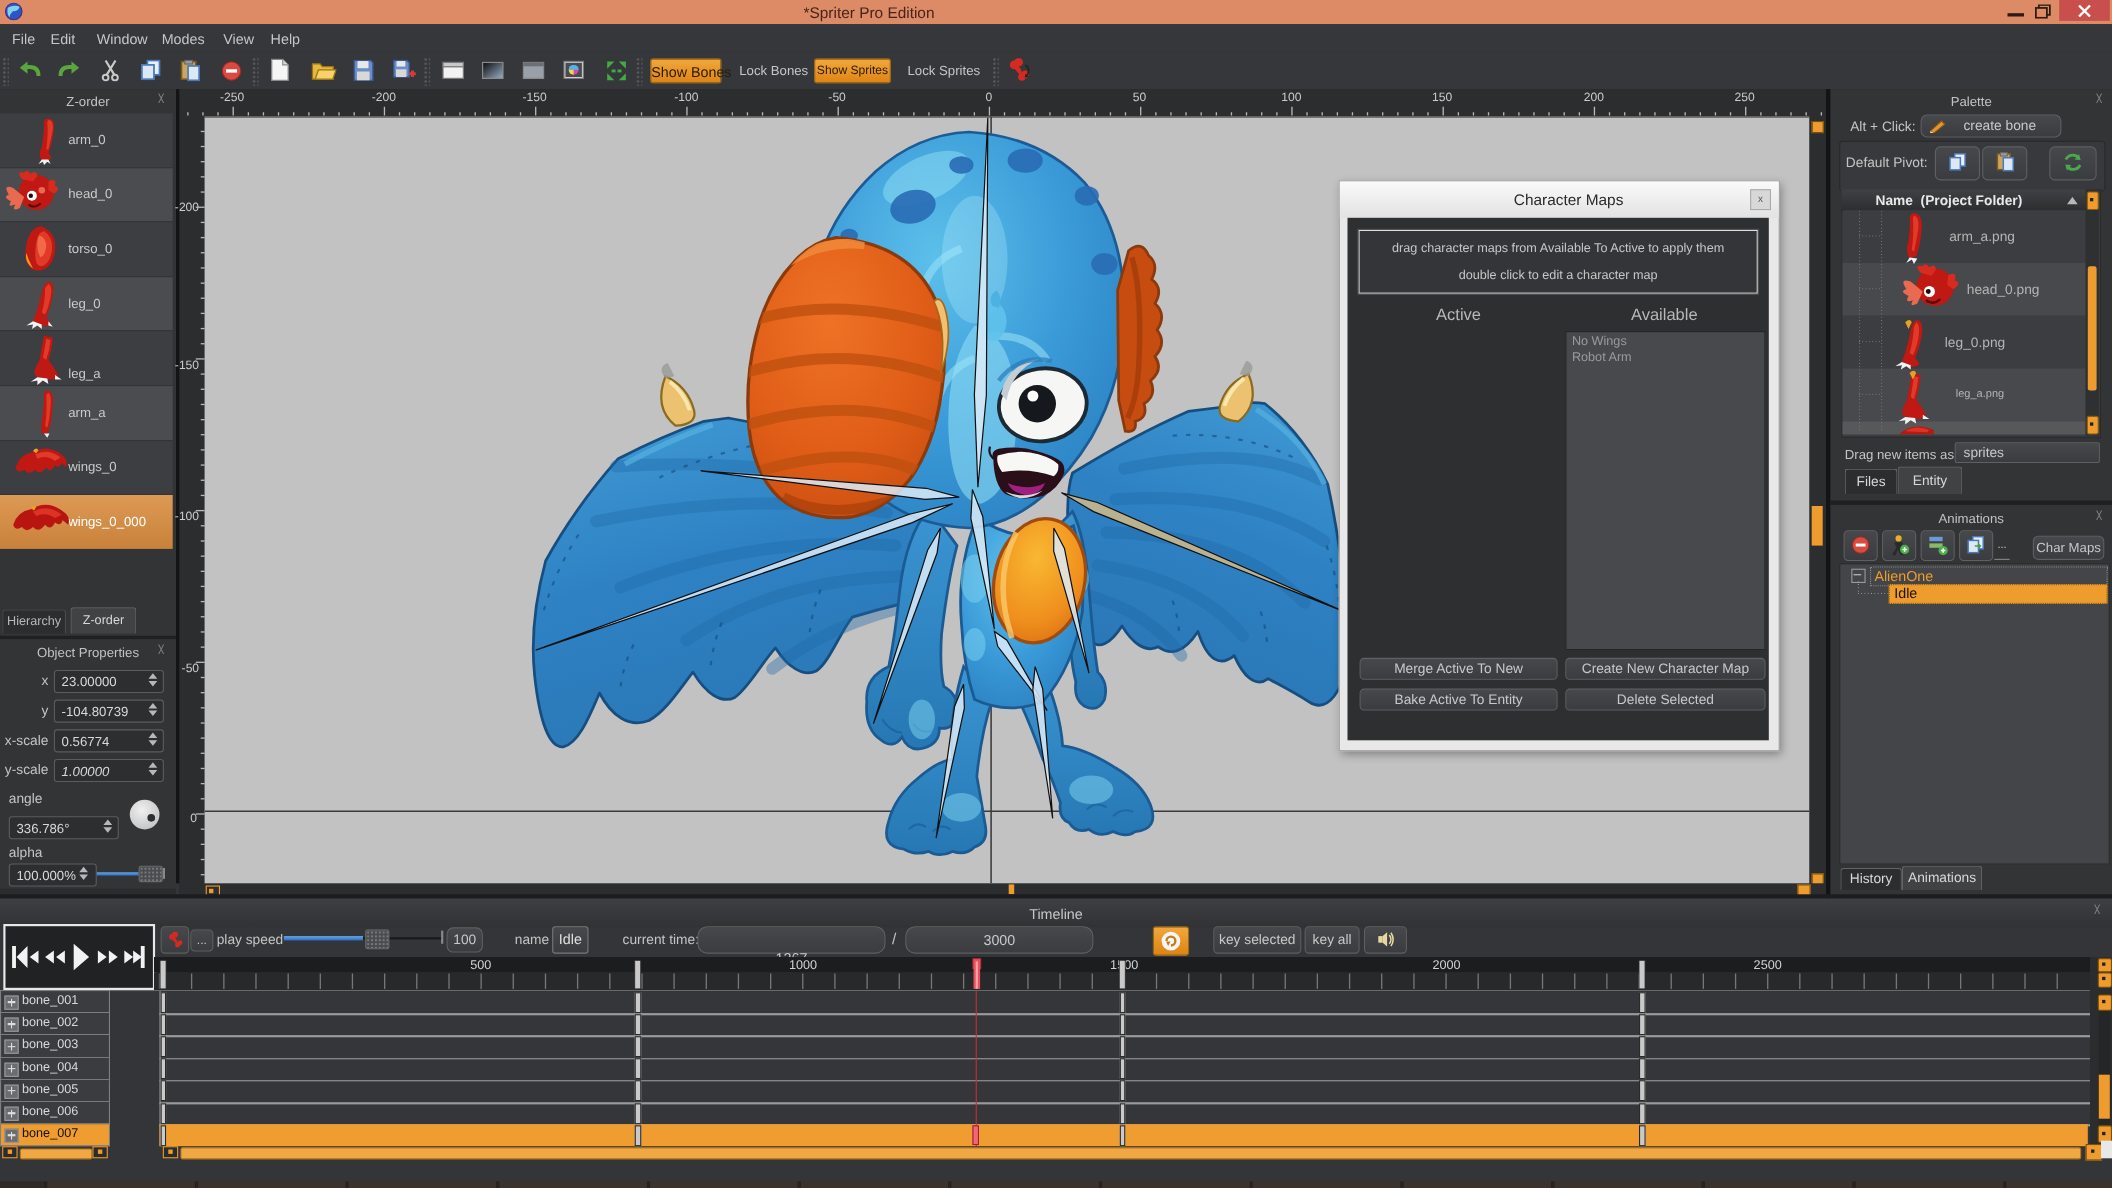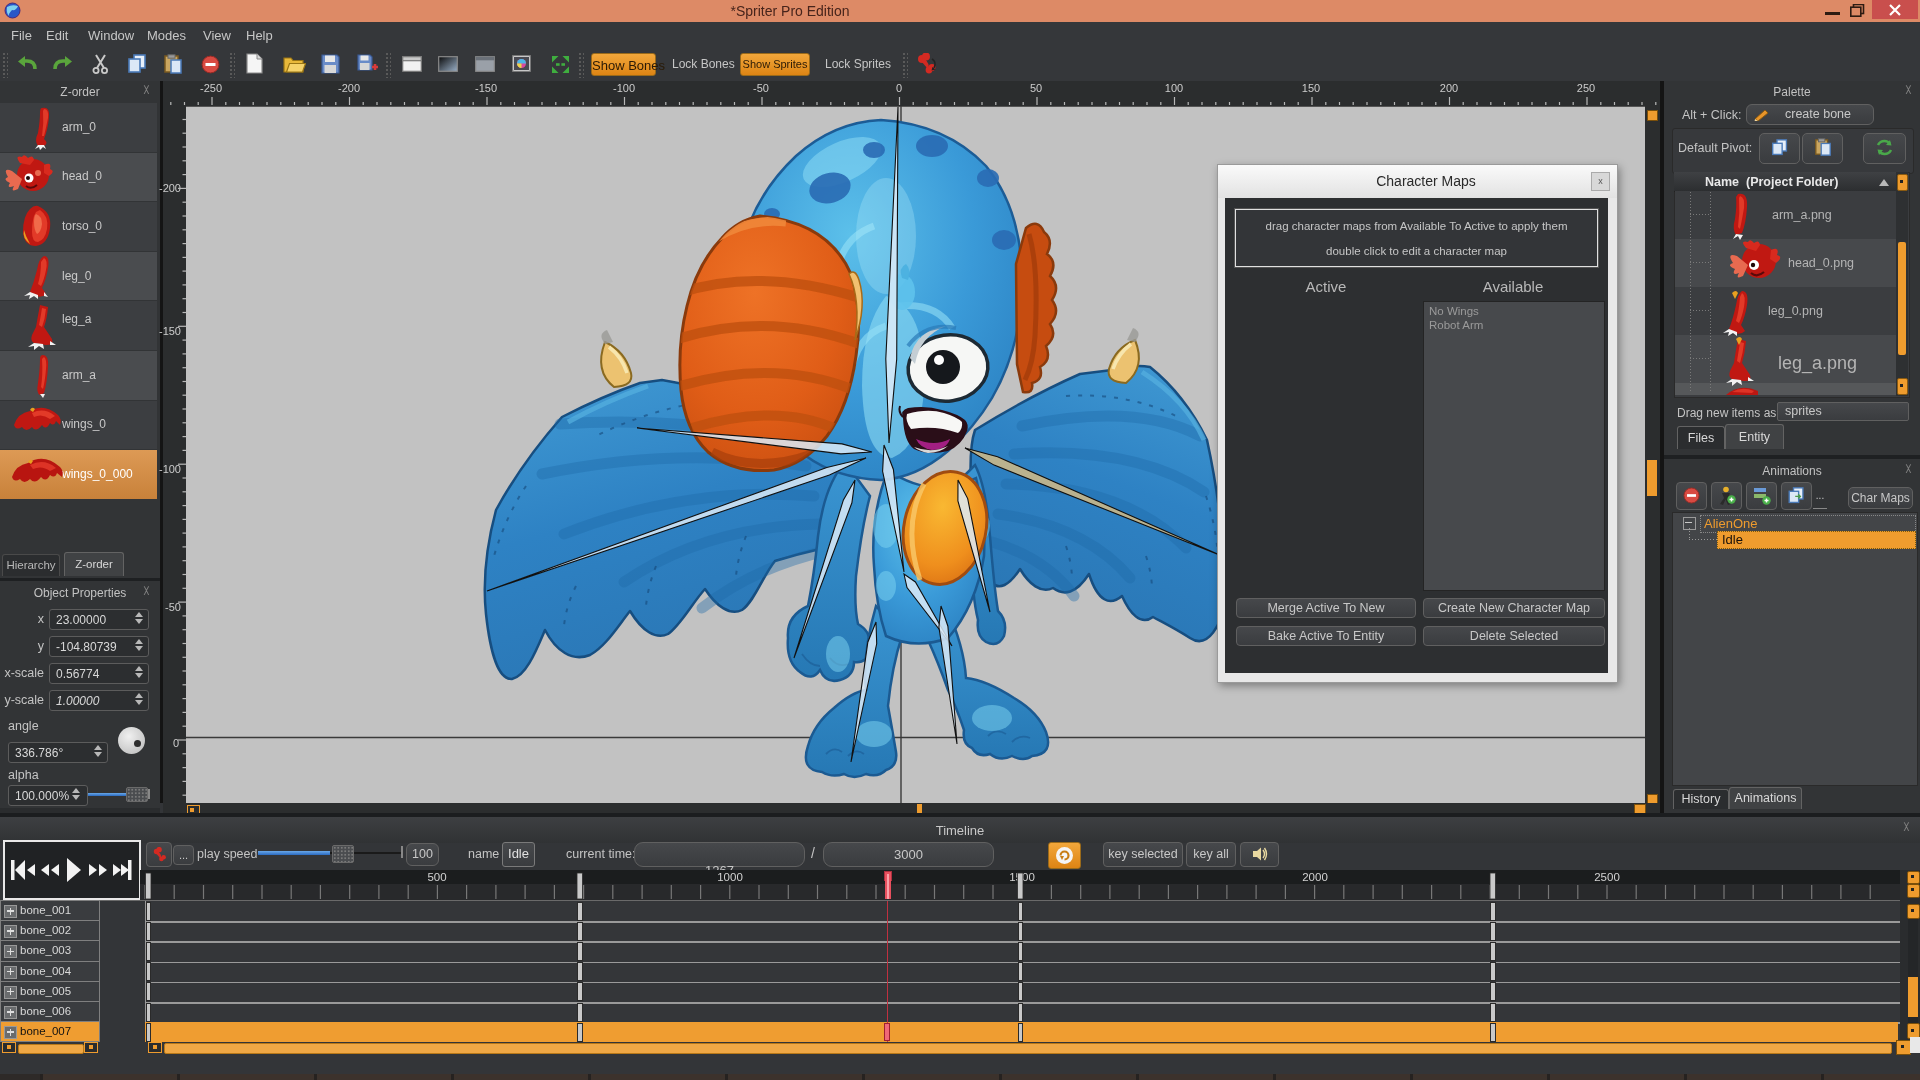--- a/index.html
+++ b/index.html
@@ -184,21 +184,21 @@
 </div>
 <style>
  .zrow{left:0;width:157px;height:48.6px;}
  .zlab{position:absolute;left:62px;top:17px;font-size:12px;color:#c9c9c9;}
 </style>
 <div class="abs" style="left:0;top:103px;width:157px;height:397px;">
   <div class="zlab" style="top:120px;top:17px;">arm_0</div>
   <div class="zlab" style="top:66px;">head_0</div>
   <div class="zlab" style="top:116px;">torso_0</div>
   <div class="zlab" style="top:166px;">leg_0</div>
-  <div class="zlab" style="top:209px;text-align:center;">leg_a</div>
+  <div class="zlab" style="top:230px;text-align:center;">leg_a</div>
   <div class="zlab" style="top:265px;">arm_a</div>
   <div class="zlab" style="top:314px;">wings_0</div>
   <div class="zlab" style="top:364px;color:#fff;">wings_0_000</div>
 </div>
 
 <svg class="abs" style="left:0px;top:103px;" width="157" height="397" viewBox="0 0 157 397">
 
   <g>
    <path d="M42 5 Q50 3 49 14 Q48 26 44 36 Q49 40 44 43 L38 43 Q34 38 38 30 Q40 18 40 10 Q40 5 42 5 Z" fill="#c01812"></path>
    <path d="M44 6 Q49 6 48 15 Q46 25 44 33 L42 33 Q44 20 43 8 Z" fill="#e23a28"></path>
@@ -776,21 +776,21 @@
 <div class="abs" style="left:1690px;top:192px;width:1px;height:200px;background-image:linear-gradient(#7a7a7a 1px,transparent 1px);background-size:1px 3px;"></div>
 <div class="abs" style="left:1710px;top:192px;width:1px;height:200px;background-image:linear-gradient(#7a7a7a 1px,transparent 1px);background-size:1px 3px;"></div>
 <div class="abs" style="left:1690px;top:214px;width:20px;height:1px;background-image:linear-gradient(90deg,#7a7a7a 1px,transparent 1px);background-size:3px 1px;"></div>
 <div class="abs" style="left:1690px;top:262px;width:20px;height:1px;background-image:linear-gradient(90deg,#7a7a7a 1px,transparent 1px);background-size:3px 1px;"></div>
 <div class="abs" style="left:1690px;top:310px;width:20px;height:1px;background-image:linear-gradient(90deg,#7a7a7a 1px,transparent 1px);background-size:3px 1px;"></div>
 <div class="abs" style="left:1690px;top:358px;width:20px;height:1px;background-image:linear-gradient(90deg,#7a7a7a 1px,transparent 1px);background-size:3px 1px;"></div>
 
 <div class="abs" style="left:1772px;top:208px;font-size:12.5px;color:#b4b4b4;">arm_a.png</div>
 <div class="abs" style="left:1788px;top:256px;font-size:12.5px;color:#b4b4b4;">head_0.png</div>
 <div class="abs" style="left:1768px;top:304px;font-size:12.5px;color:#b4b4b4;">leg_0.png</div>
-<div class="abs" style="left:1778px;top:353px;font-size:18px;color:#b4b4b4;">leg_a.png</div>
+<div class="abs" style="left:1778px;top:353px;font-size:10px;color:#b4b4b4;">leg_a.png</div>
 
 <svg class="abs" style="left:1712px;top:191px;" width="75" height="204" viewBox="0 0 75 204">
   <g>
    <path d="M26 3 Q36 1 35 16 Q34 32 30 42 L24 44 Q20 38 23 28 Q25 14 24 6 Z" fill="#c01812"></path>
    <path d="M28 5 Q33 6 32 17 Q30 29 28 38 L26 36 Q28 22 27 7 Z" fill="#e23a28"></path>
    <path d="M24 43 L21 48 L26 45 L28 49 L31 44 Z" fill="#f2f2f2"></path>
   </g>
   <g transform="translate(14,48)">
    <circle cx="33" cy="22" r="17" fill="#c01812"></circle>
    <path d="M20 9 Q13 1 22 3 Q24 -1 28 4 Q33 0 34 6 L30 12 Z" fill="#d82a1e"></path>

